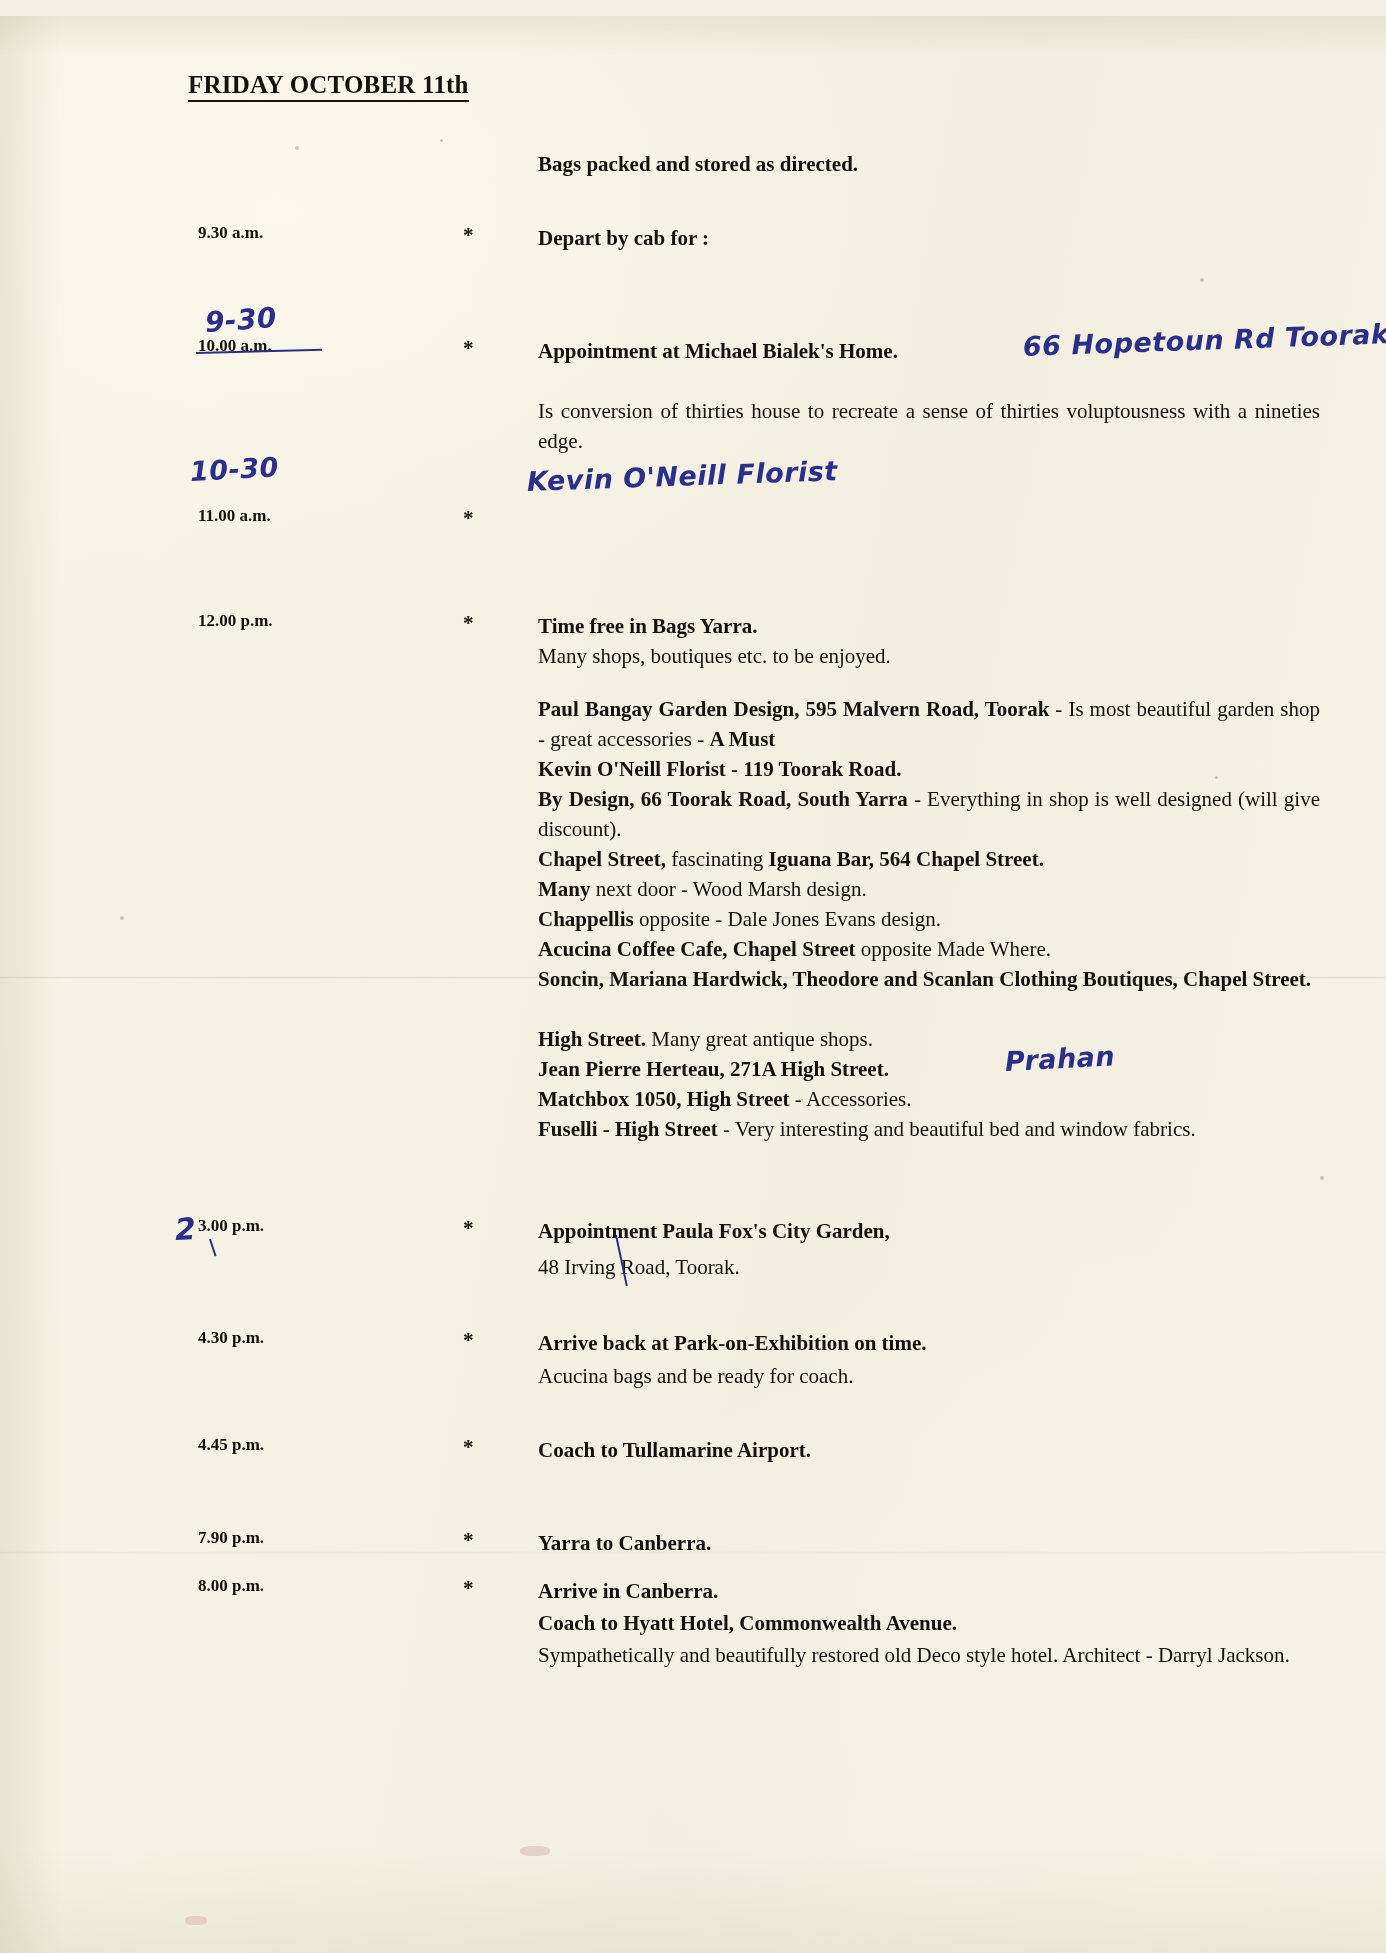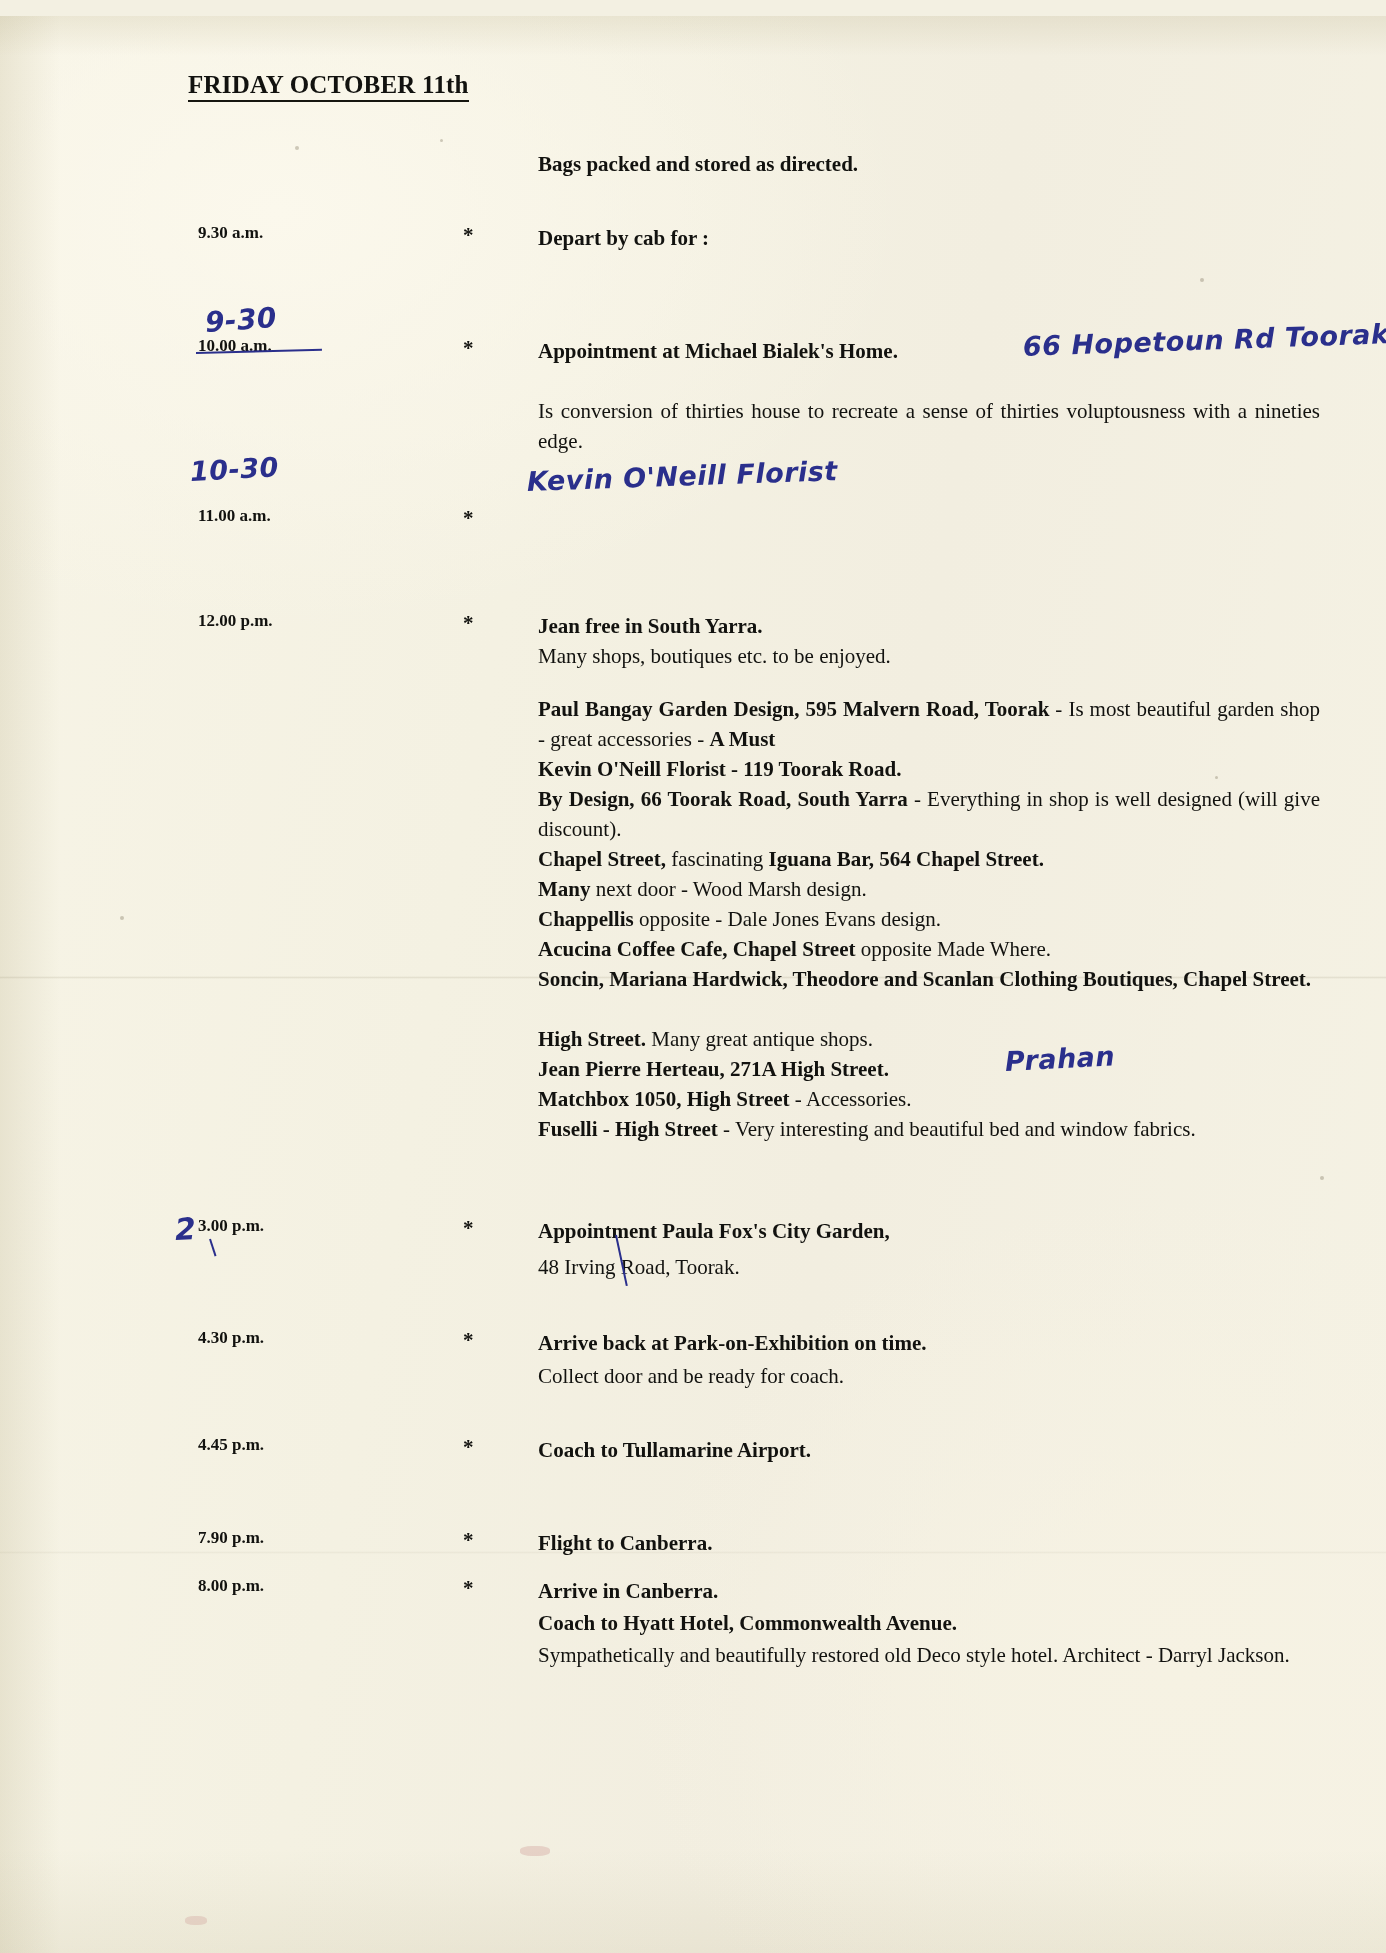--- a/index.html
+++ b/index.html
@@ -161,21 +161,21 @@
     </div>
 
     <div class="row" style="top:490px;">
       <div class="time">11.00 a.m.</div>
       <div class="star">*</div>
     </div>
 
     <div class="row" style="top:595px;">
       <div class="time">12.00 p.m.</div>
       <div class="star">*</div>
-      <div class="desc b nojust">Jean free in South Yarra.</div>
+      <div class="desc b nojust">Time free in Bags Yarra.</div>
     </div>
     <div class="row" style="top:625px;">
       <div class="desc nojust">Many shops, boutiques etc. to be enjoyed.</div>
     </div>
 
     <div class="row" style="top:678px;">
       <div class="desc"><b>Paul Bangay Garden Design, 595 Malvern Road, Toorak</b> - Is most beautiful garden shop - great accessories - <b class="u">A Must</b></div>
     </div>
     <div class="row" style="top:738px;">
       <div class="desc b nojust">Kevin O'Neill Florist - 119 Toorak Road.</div>
@@ -219,33 +219,33 @@
     <div class="row" style="top:1236px;">
       <div class="desc nojust">48 Irving Road, Toorak.</div>
     </div>
 
     <div class="row" style="top:1312px;">
       <div class="time">4.30 p.m.</div>
       <div class="star">*</div>
       <div class="desc b nojust">Arrive back at Park-on-Exhibition on time.</div>
     </div>
     <div class="row" style="top:1345px;">
-      <div class="desc nojust">Collect door and be ready for coach.</div>
+      <div class="desc nojust">Acucina bags and be ready for coach.</div>
     </div>
 
     <div class="row" style="top:1419px;">
       <div class="time">4.45 p.m.</div>
       <div class="star">*</div>
       <div class="desc b nojust">Coach to Tullamarine Airport.</div>
     </div>
 
     <div class="row" style="top:1512px;">
       <div class="time">7.90 p.m.</div>
       <div class="star">*</div>
-      <div class="desc b nojust">Flight to Canberra.</div>
+      <div class="desc b nojust">Yarra to Canberra.</div>
     </div>
 
     <div class="row" style="top:1560px;">
       <div class="time">8.00 p.m.</div>
       <div class="star">*</div>
       <div class="desc b nojust">Arrive in Canberra.</div>
     </div>
     <div class="row" style="top:1592px;">
       <div class="desc b nojust">Coach to Hyatt Hotel, Commonwealth Avenue.</div>
     </div>

